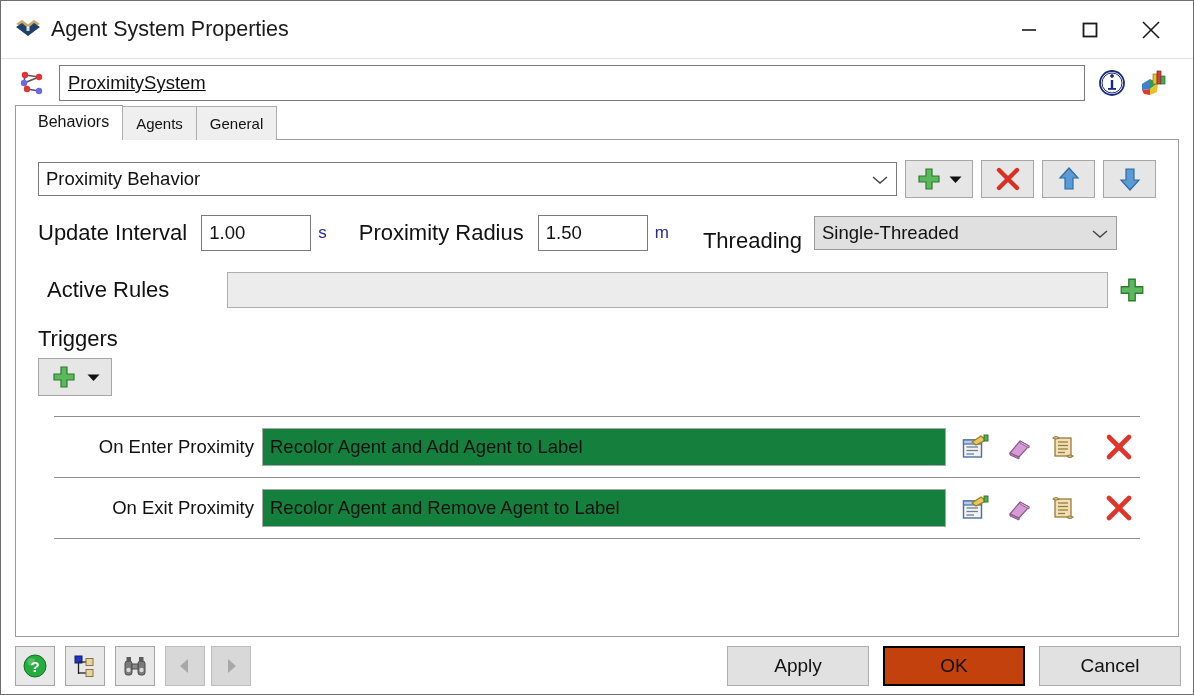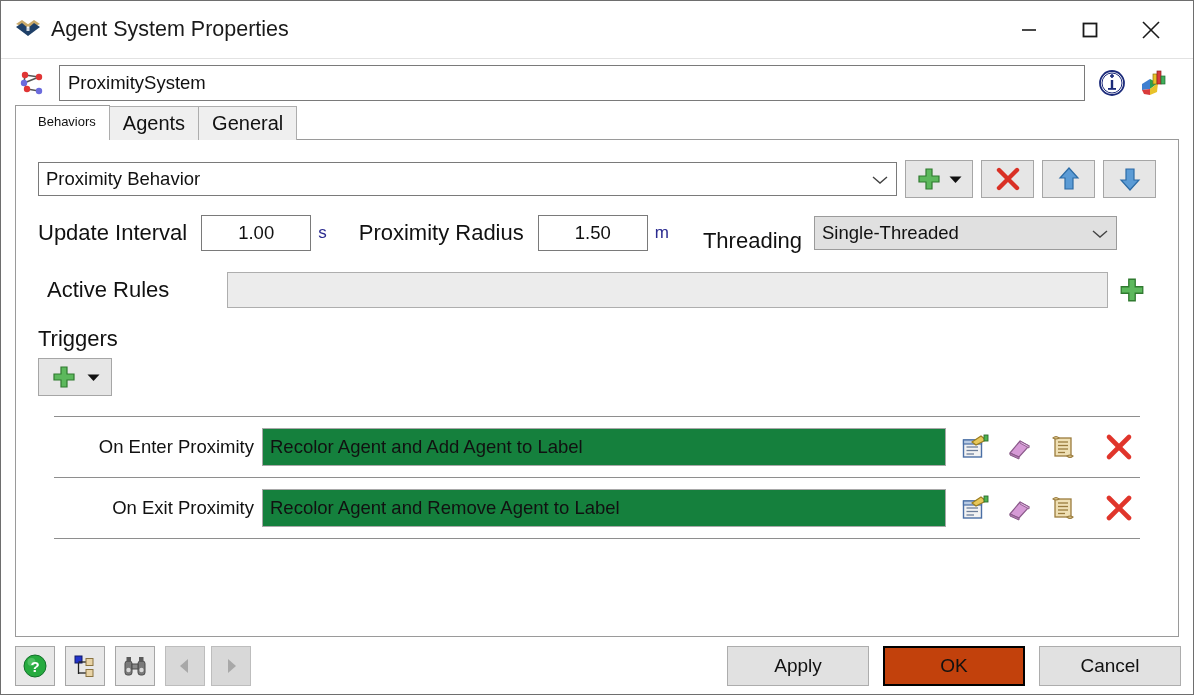--- a/index.html
+++ b/index.html
@@ -67,20 +67,21 @@
     flex-direction: column;
   }
 
   
   .name-row {
     display: flex;
     align-items: center;
     padding: 8px 24px 6px 14px;
     height: 46px;
     box-sizing: border-box;
+    text-decoration: underline;
   }
   .sys-icon {
     width: 34px; height: 34px;
     flex: 0 0 34px;
     margin-right: 10px;
   }
   .name-input {
     flex: 1 1 auto;
     height: 36px;
     box-sizing: border-box;
@@ -103,37 +104,37 @@
   .tabstrip {
     display: flex;
     align-items: flex-end;
     padding-left: 14px;
     height: 35px;
     box-sizing: border-box;
     position: relative;
     z-index: 2;
   }
   .tab {
-    font-size: 20px;
+    font-size: 15px;
     color: #111111;
     padding: 4px 13px 5px 13px;
     border: 1px solid #adadad;
     border-bottom: none;
     background: #efefef;
     margin-right: -1px;
     line-height: 25px;
     height: 34px;
     box-sizing: border-box;
     white-space: nowrap;
   }
   .tab.active {
     background: #ffffff;
     border-color: #9a9a9a;
     height: 35px;
-    font-size: 13px;
+    font-size: 16px;
     padding-top: 3px;
     padding-left: 22px;
   }
 
   
   .panel {
     flex: 1 1 auto;
     margin: 0 14px 0 14px;
     border: 1px solid #9a9a9a;
     border-top: 1px solid #9a9a9a;
@@ -197,21 +198,20 @@
   .txtfield {
     box-sizing: border-box;
     height: 36px;
     border: 1px solid #7a7a7a;
     background: #ffffff;
     font-family: "Liberation Sans", sans-serif;
     font-size: 18.5px;
     color: #111111;
     padding: 0 7px;
     outline: none;
-    text-align: center;
   }
   .unit {
     font-size: 17px;
     color: #2b2b8f;
     margin: 0 4px 0 7px;
     white-space: nowrap;
   }
 
   
   .rules-row { padding: 18px 12px 0 12px; align-items: center; }

